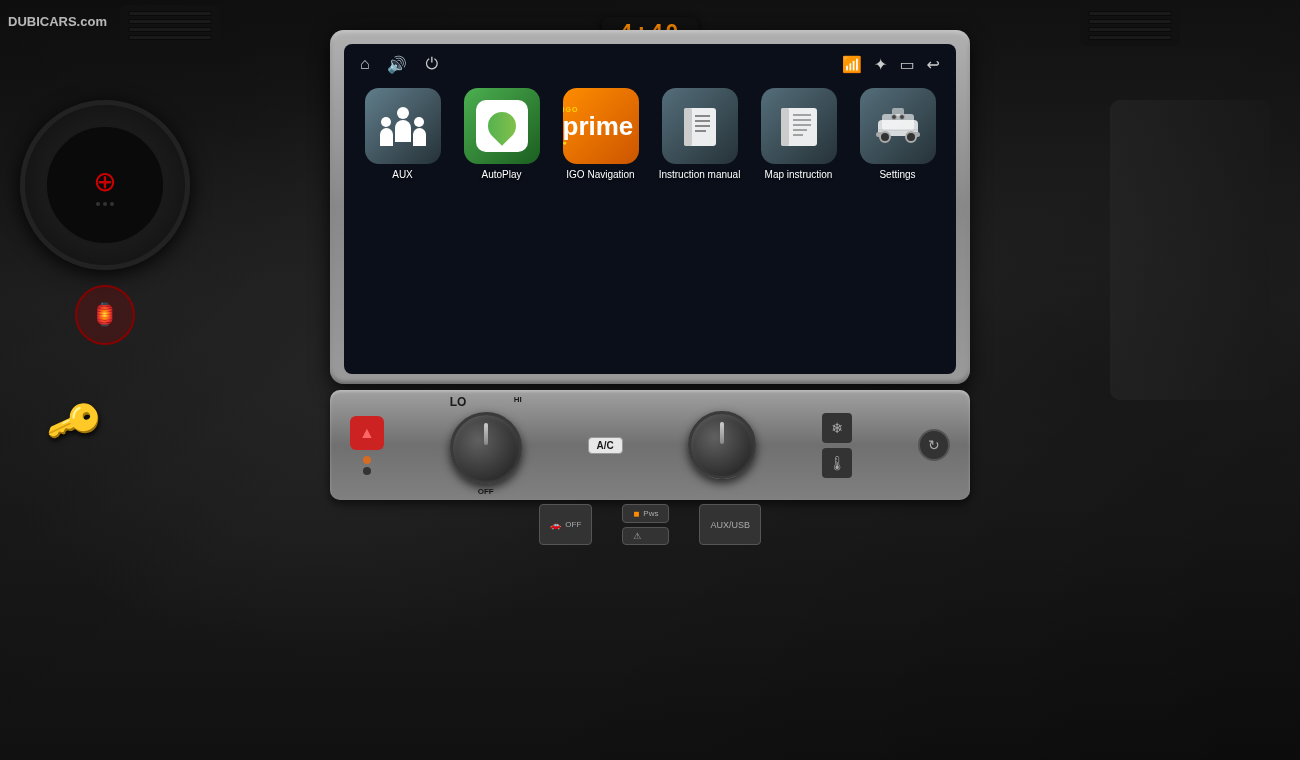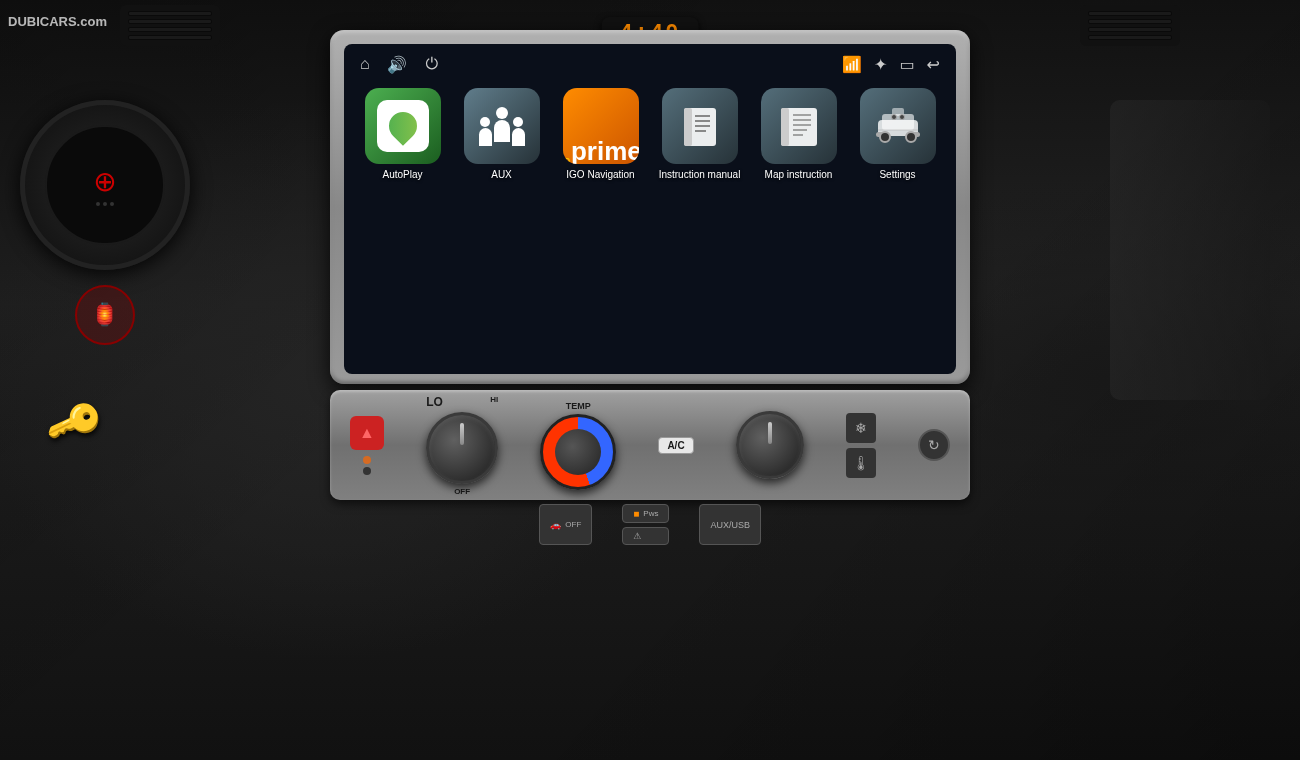--- a/index.html
+++ b/index.html
@@ -375,29 +375,20 @@
           </div>
           <div class="topbar-right">
             <span class="tb-icon" title="WiFi">📶</span>
             <span class="tb-icon" title="Brightness">✦</span>
             <span class="tb-icon" title="Window">▭</span>
             <span class="tb-icon" title="Back">↩</span>
           </div>
         </div>
 
         <div class="apps-container">
-
-          <div class="app-cell">
-            <div class="app-icon-box icon-autoplay" style="background:linear-gradient(135deg,#4CAF50,#1B5E20);">
-              <div style="width:52px;height:52px;background:white;border-radius:10px;display:flex;align-items:center;justify-content:center;">
-                <div style="width:28px;height:28px;background:linear-gradient(135deg,#4CAF50,#8BC34A);border-radius:50% 50% 50% 0;transform:rotate(-45deg);"></div>
-              </div>
-            </div>
-            <span class="app-name">AutoPlay</span>
-          </div>
 
           <div class="app-cell">
             <div class="app-icon-box" style="background:linear-gradient(135deg,#607D8B,#263238);">
               <div style="display:flex;gap:2px;align-items:flex-end;">
                 <div style="display:flex;flex-direction:column;align-items:center;gap:1px;">
                   <div style="width:10px;height:10px;border-radius:50%;background:#fff;"></div>
                   <div style="width:13px;height:18px;border-radius:7px 7px 0 0;background:#fff;"></div>
                 </div>
                 <div style="display:flex;flex-direction:column;align-items:center;gap:1px;margin-bottom:4px;">
                   <div style="width:12px;height:12px;border-radius:50%;background:#fff;"></div>
@@ -406,22 +397,31 @@
                 <div style="display:flex;flex-direction:column;align-items:center;gap:1px;">
                   <div style="width:10px;height:10px;border-radius:50%;background:#fff;"></div>
                   <div style="width:13px;height:18px;border-radius:7px 7px 0 0;background:#fff;"></div>
                 </div>
               </div>
             </div>
             <span class="app-name">AUX</span>
           </div>
 
           <div class="app-cell">
+            <div class="app-icon-box icon-autoplay" style="background:linear-gradient(135deg,#4CAF50,#1B5E20);">
+              <div style="width:52px;height:52px;background:white;border-radius:10px;display:flex;align-items:center;justify-content:center;">
+                <div style="width:28px;height:28px;background:linear-gradient(135deg,#4CAF50,#8BC34A);border-radius:50% 50% 50% 0;transform:rotate(-45deg);"></div>
+              </div>
+            </div>
+            <span class="app-name">AutoPlay</span>
+          </div>
+
+          <div class="app-cell">
             <div class="app-icon-box" style="background:linear-gradient(135deg,#FF8C00,#CC5500);">
-              <div style="display:flex;flex-direction:row;align-items:flex-end;justify-content:center;width:100%;height:100%;">
+              <div style="display:flex;flex-direction:column;align-items:flex-start;justify-content:center;width:100%;height:100%;">
                 <div style="color:#FFD700;font-size:7px;font-weight:bold;letter-spacing:1px;">iGO</div>
                 <div style="color:white;font-size:26px;font-weight:900;line-height:1;">prime</div>
                 <div style="color:#FFD700;font-size:7px;">●</div>
               </div>
             </div>
             <span class="app-name">IGO Navigation</span>
           </div>
 
           <div class="app-cell">
             <div class="app-icon-box" style="background:linear-gradient(135deg,#546E7A,#263238);">
@@ -498,26 +498,20 @@
         <div style="display:flex;justify-content:space-between;width:72px;">
           <span style="color:#1a1a1a;font-size:12px;font-weight:bold;">LO</span>
           <span style="color:#1a1a1a;font-size:8px;font-weight:bold;">HI</span>
         </div>
         <div class="knob-main">
           <div class="knob-indicator"></div>
         </div>
         <span style="color:#1a1a1a;font-size:8px;font-weight:bold;">OFF</span>
       </div>
 
-      <div class="knob-wrap">
-        <span style="color:#1a1a1a;font-size:9px;font-weight:bold;">TEMP</span>
-        <div class="knob-temp-outer">
-          <div class="knob-temp-inner"></div>
-        </div>
-      </div>
 
       <div style="display:flex;flex-direction:column;align-items:center;gap:4px;">
         <span style="color:#1a1a1a;font-size:10px;font-weight:bold;background:#e8e8e8;border-radius:4px;padding:2px 8px;border:1px solid #999;">A/C</span>
       </div>
 
       <div class="knob-wrap">
         <div class="knob-main" style="width:68px;height:68px;">
           <div class="knob-indicator"></div>
         </div>
       </div>

